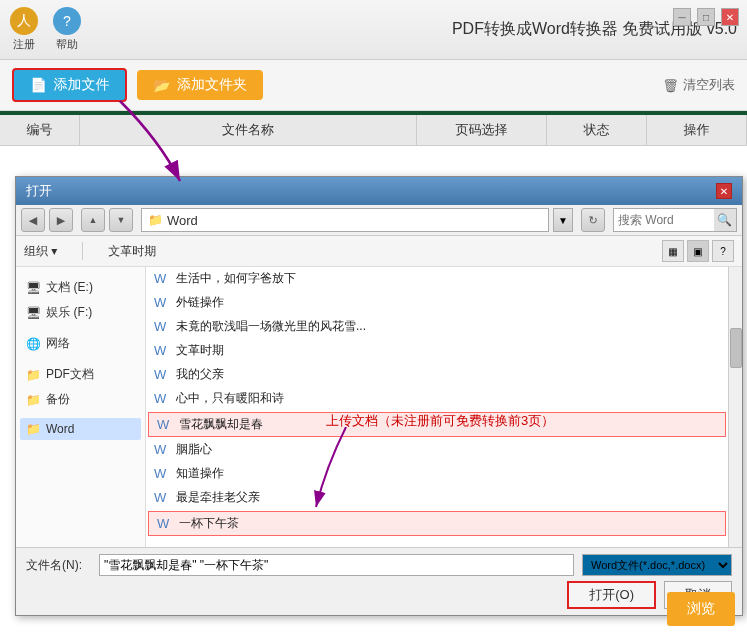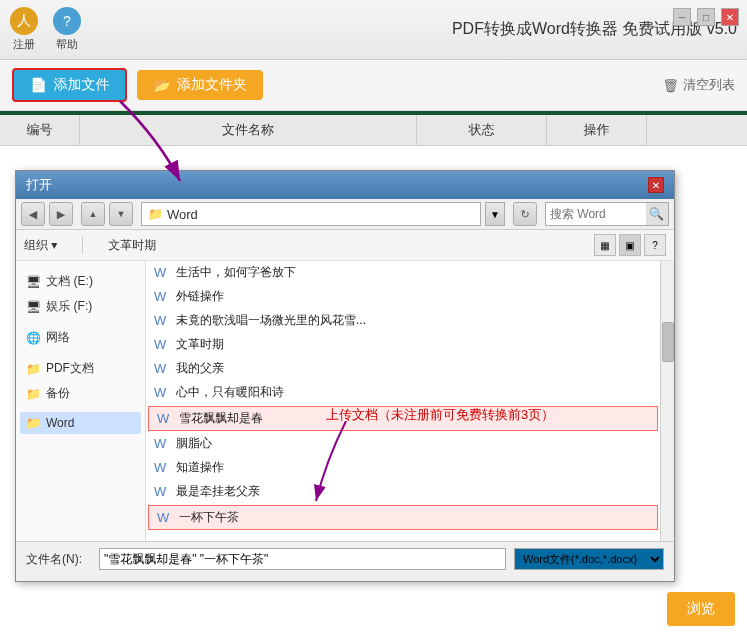--- a/index.html
+++ b/index.html
@@ -465,29 +465,30 @@
   </button>
   <button class="btn-clear">
     <span>🗑</span>
     <span>清空列表</span>
   </button>
 </div>
 
 <div class="table-header">
   <div>编号</div>
   <div>文件名称</div>
+  <div>页码选择</div>
   <div>状态</div>
   <div>操作</div>
 </div>
 
 <div class="main-content" style="position:relative; height: 490px; background: white;">
 
   <div class="table-body-area" style="height:30px;"></div>
 
-  <div class="dialog" style="position:absolute; top:4px; left:15px; width:660px;">
+  <div class="dialog" style="position:absolute; top:10px; left:15px; width:728px;">
 
     <div class="dialog-titlebar">
       <span>打开</span>
       <div class="dialog-close">✕</div>
     </div>
 
     <div class="address-bar">
       <div class="nav-btn">◀</div>
       <div class="nav-btn" style="margin-right:4px;">▶</div>
       <div class="nav-btn" style="font-size:9px; color:#555;">▲</div>
@@ -614,20 +615,24 @@
     </div>
 
     <div class="dialog-bottom">
       <div class="filename-row">
         <span class="filename-label">文件名(N):</span>
         <input class="filename-input" type="text" value="&quot;雪花飘飘却是春&quot; &quot;一杯下午茶&quot;" style="">
         <select class="filetype-select">
           <option>Word文件(*.doc,*.docx)</option>
         </select>
       </div>
+      <div class="action-row">
+        <button class="btn-open">打开(O)</button>
+        <button class="btn-cancel">取消</button>
+      </div>
     </div>
   </div>
 
   <button class="btn-browse" style="position:absolute; right:12px; bottom:10px;">浏览</button>
 
   <svg style="position:absolute; left:100px; top:-55px; width:120px; height:100px; pointer-events:none; z-index:30;">
     <defs>
       <marker id="arrowhead2" markerWidth="8" markerHeight="6" refX="8" refY="3" orient="auto">
         <polygon points="0 0, 8 3, 0 6" fill="#8B008B"></polygon>
       </marker>

